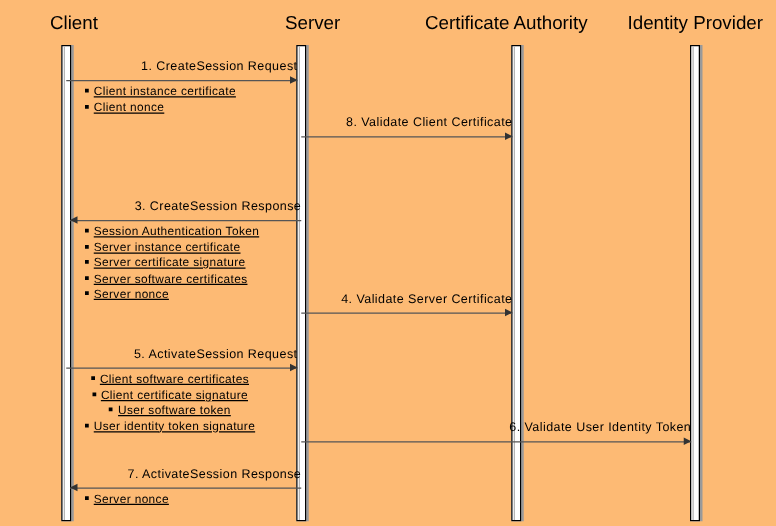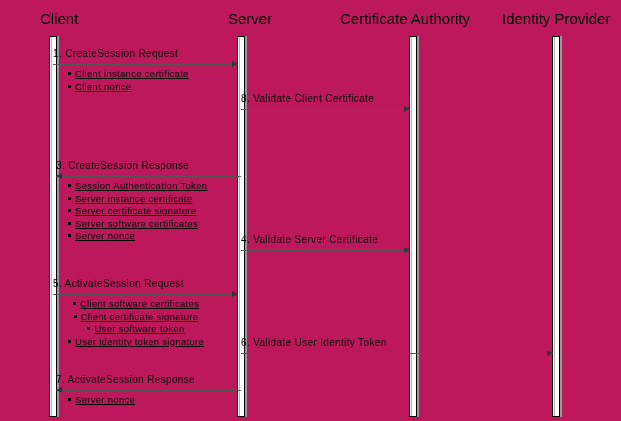--- a/index.html
+++ b/index.html
@@ -4,21 +4,21 @@
 <style>
   html, body {
     margin: 0;
     padding: 0;
     background: #ffffff;
   }
   #canvas {
     position: relative;
     width: 621px;
     height: 421px;
-    background: #be185d;
+    background: #fdba74;
     font-family: "Liberation Sans", sans-serif;
     overflow: hidden;
   }
 
   
   .participant-label {
     position: absolute;
     font-size: 15px;
     color: #000000;
     white-space: nowrap;
@@ -69,21 +69,21 @@
     border-left: 6px solid #333333;
   }
   .msg.to-left .head {
     left: 0;
     border-right: 6px solid #333333;
   }
   .msg .label {
     position: absolute;
     bottom: 4px;
     width: 100%;
-    text-align: left;
+    text-align: right;
     font-size: 10px;
     color: #000000;
     letter-spacing: 0.35px;
     white-space: nowrap;
     line-height: 12px;
   }
 
   
   .payload {
     position: absolute;

